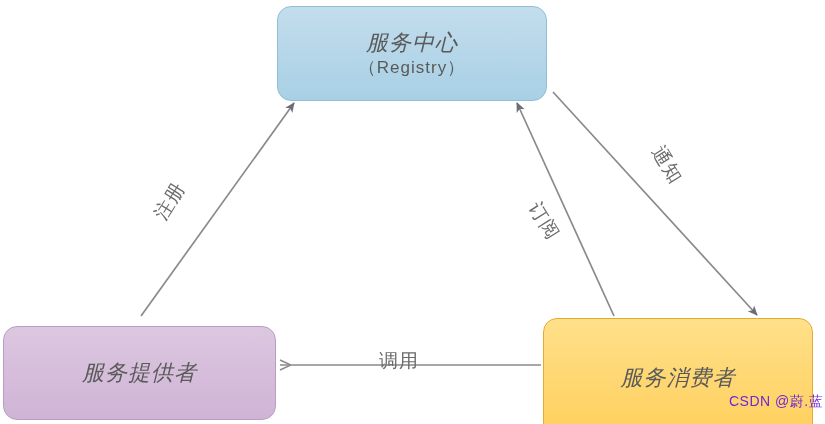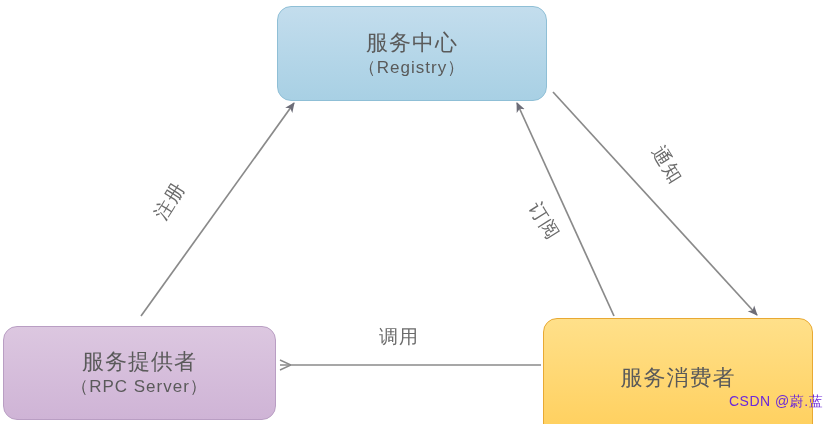--- a/index.html
+++ b/index.html
@@ -32,20 +32,21 @@
     flex-direction: column;
     align-items: center;
     justify-content: center;
     text-align: center;
     color: #5a5a5a;
     line-height: 1.28;
   }
   .node .line1 {
     font-size: 22px;
     letter-spacing: 1px;
+    font-style: italic;
   }
   .node .line2 {
     font-size: 17px;
     letter-spacing: 1px;
     text-align: right;
   }
   #node-registry {
     left: 277px;
     top: 6px;
     width: 270px;
@@ -90,21 +91,21 @@
     transform-origin: center center;
   }
   #label-notify {
     left: 647px;
     top: 152px;
     transform: rotate(58deg);
     transform-origin: center center;
   }
   #label-invoke {
     left: 379px;
-    top: 324px;
+    top: 348px;
     text-align: right;
   }
   #watermark {
     position: absolute;
     left: 729px;
     top: 393px;
     font-size: 14px;
     color: #6d28d9;
     white-space: nowrap;
     letter-spacing: 0.5px;
@@ -134,21 +135,20 @@
     <line x1="541" y1="365" x2="280" y2="365" stroke="#8a8a8a" stroke-width="1.6" marker-end="url(#arrow-open)"></line>
   </svg>
 
   <div class="node" id="node-registry">
     <span class="line1">服务中心</span>
     <span class="line2">（Registry）</span>
   </div>
 
   <div class="node" id="node-provider">
     <span class="line1">服务提供者</span>
-    <span class="line2">（RPC  Server）</span>
   </div>
 
   <div class="node" id="node-consumer">
     <span class="line1">服务消费者</span>
   </div>
 
   <span class="edge-label" id="label-register">注册</span>
 
   <span class="edge-label" id="label-subscribe">订阅</span>
 

